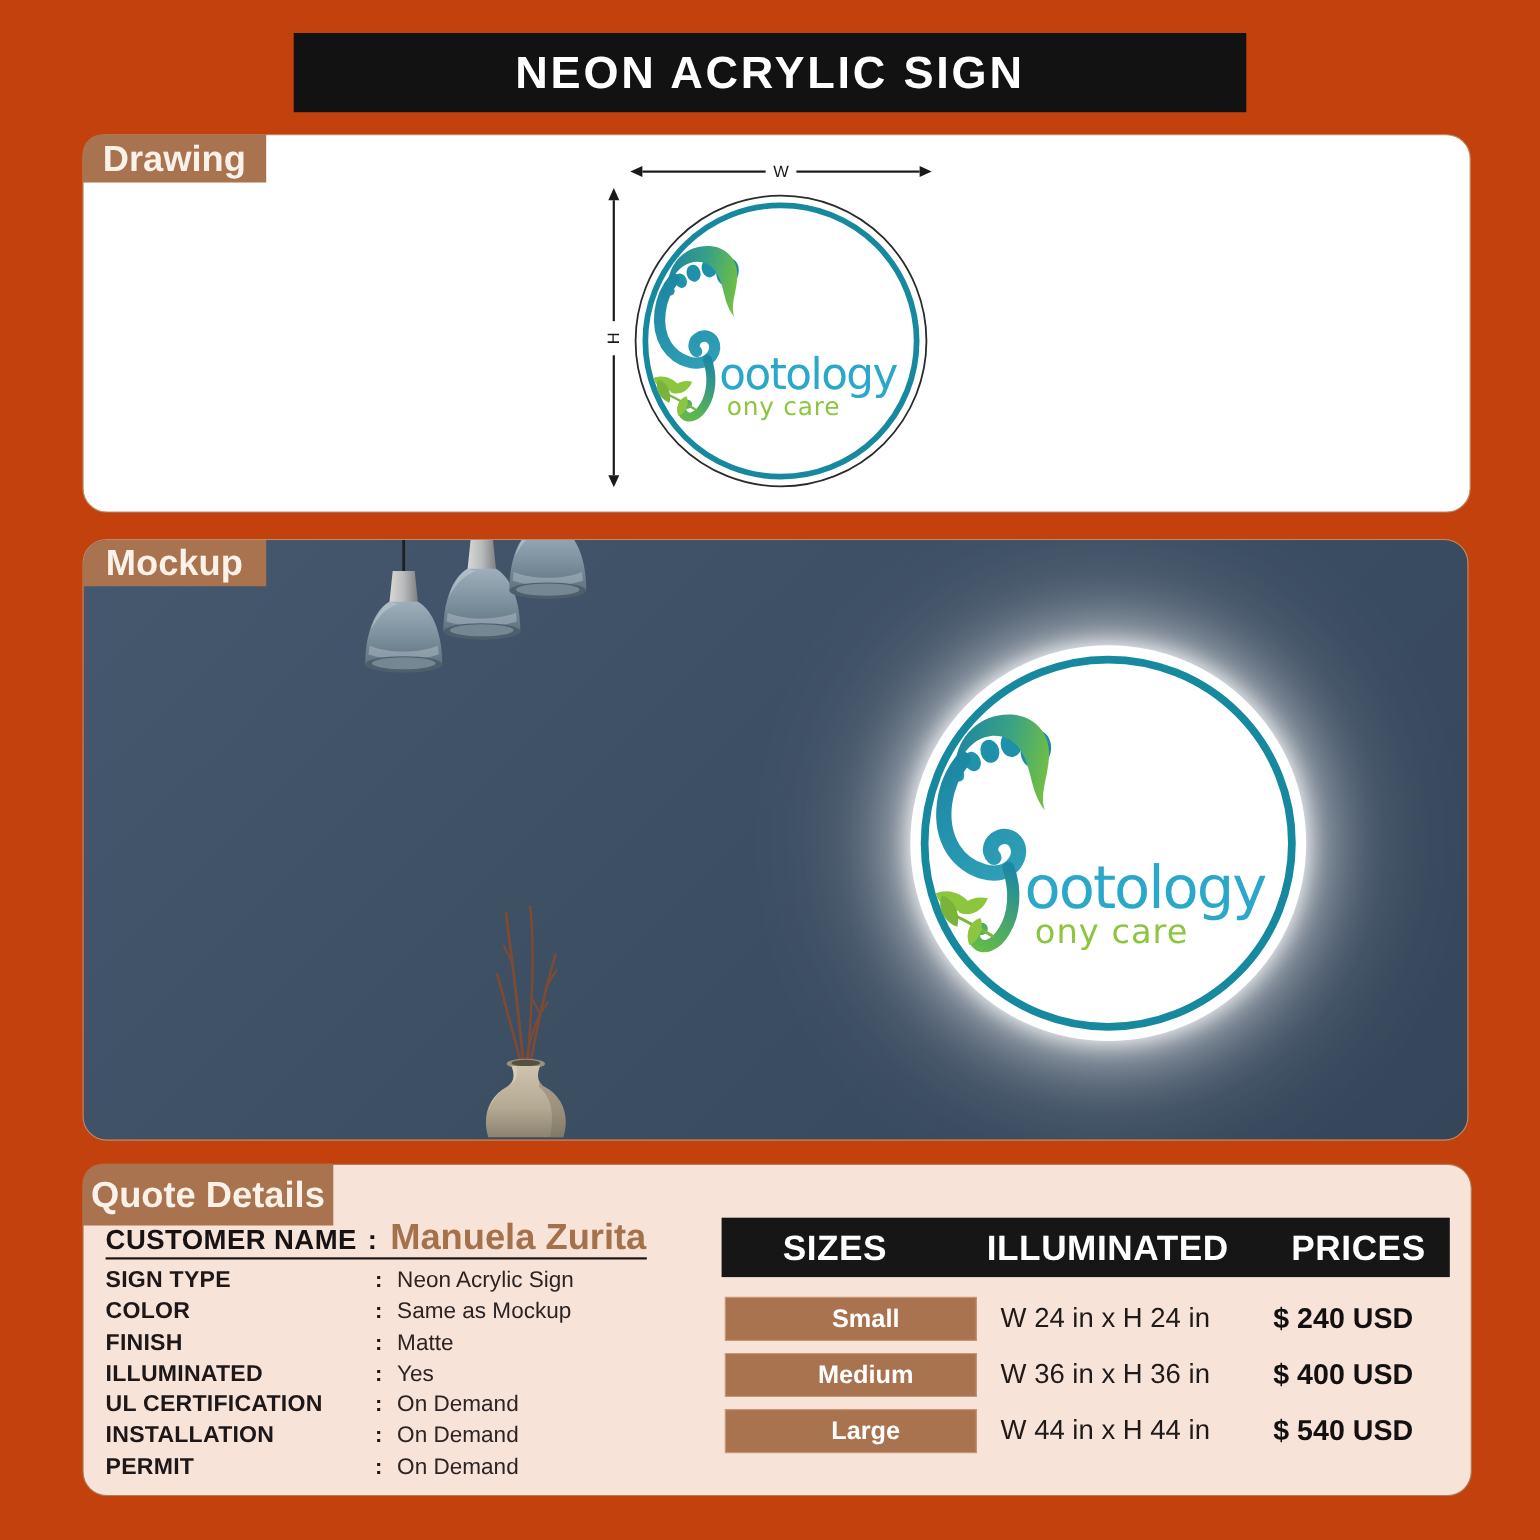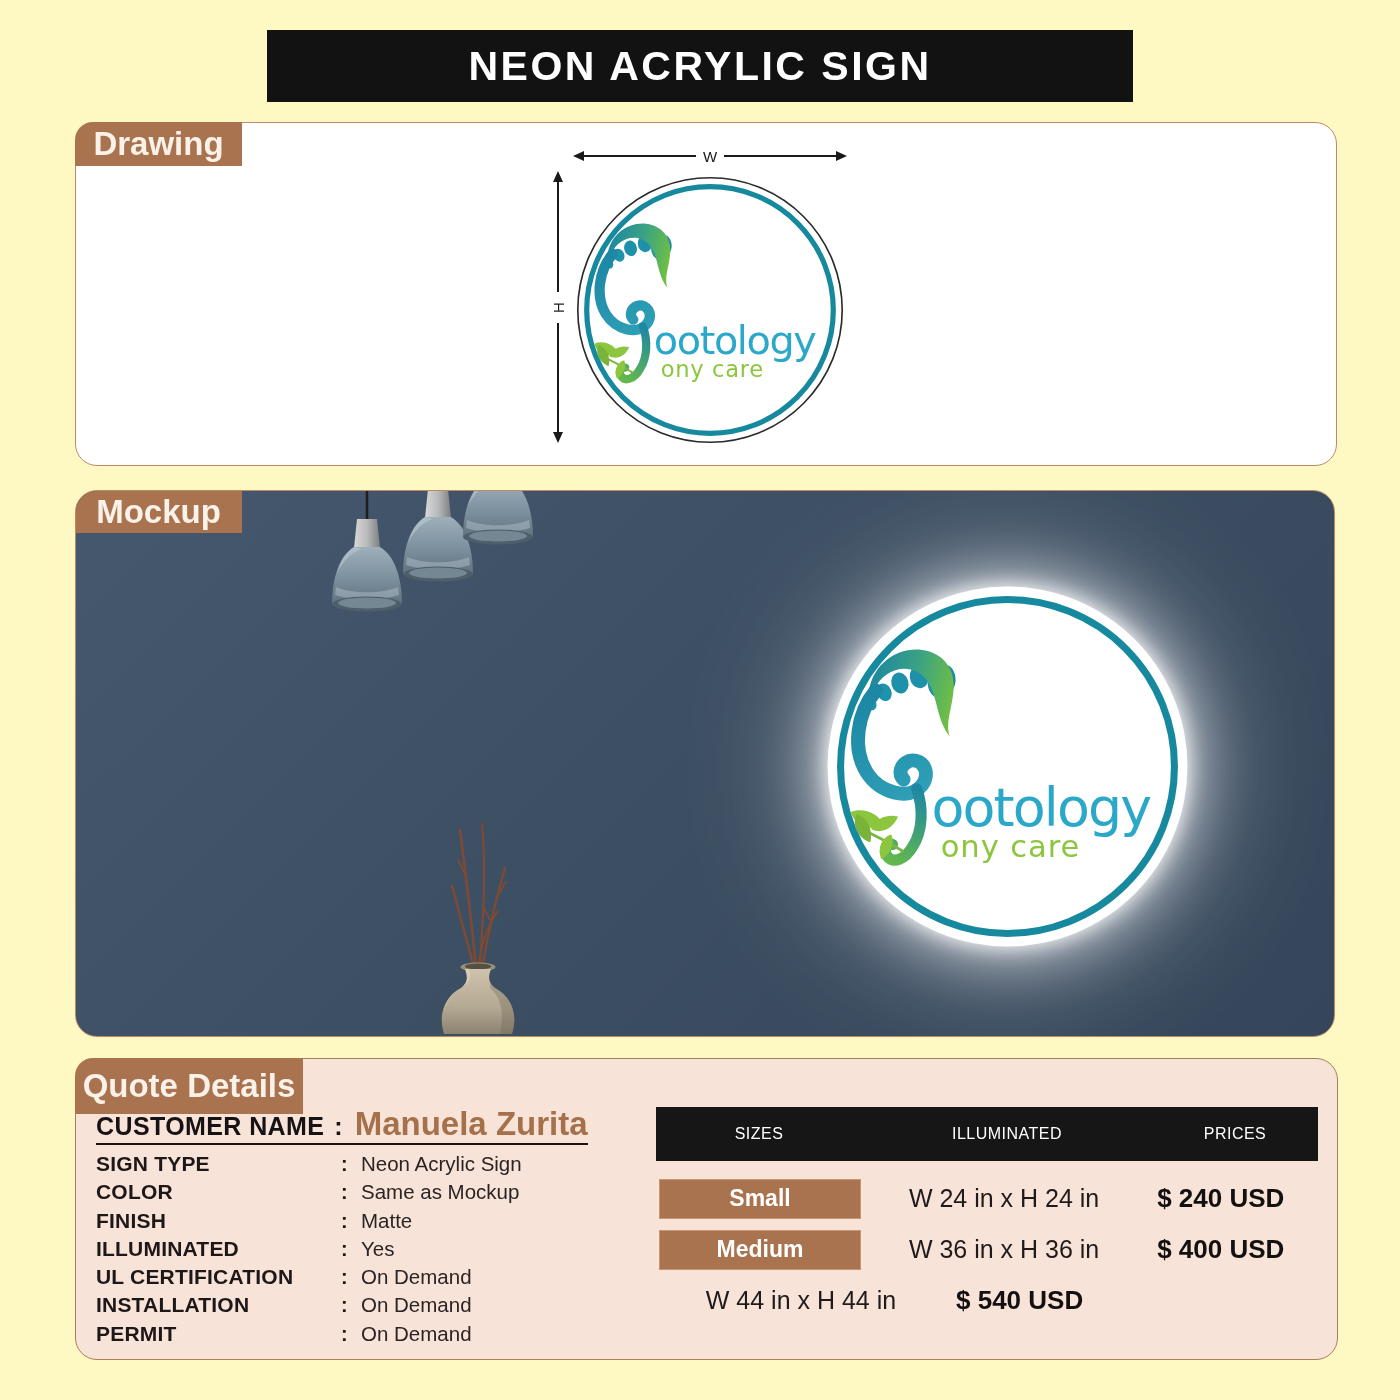--- a/index.html
+++ b/index.html
@@ -1,17 +1,17 @@
 <!DOCTYPE html>
 <html><head>
 <meta charset="utf-8">
 <style>
   html,body{margin:0;padding:0;}
   body{font-family:"Liberation Sans", sans-serif; background:#F8E3D9;}
-  #canvas{position:relative;width:1400px;height:1400px;background:#fef9c3;overflow:hidden;}
+  #canvas{position:relative;width:1400px;height:1400px;background:#c2410c;overflow:hidden;}
 
   
   .title-bar{position:absolute;left:267px;top:30px;width:866px;height:72px;background:#121212;
     display:flex;align-items:center;justify-content:center;}
   .title-bar span{color:#ffffff;font-size:41px;font-weight:800;letter-spacing:2.5px;}
 
   
   .panel{position:absolute;border:1.5px solid #BD8A68;border-radius:22px;box-sizing:border-box;}
   .tab{position:absolute;left:-1px;top:-1px;background:#A9734F;color:#FAF1E8;
     display:flex;align-items:center;justify-content:center;
@@ -62,28 +62,28 @@
 
   .details{position:absolute;left:20px;top:93px;width:545px;}
   .detail-row{display:flex;align-items:baseline;height:28.3px;}
   .detail-row .d-label{width:245px;font-size:21px;font-weight:800;color:#1d1718;letter-spacing:0.2px;}
   .detail-row .d-colon{width:20px;font-size:20px;font-weight:800;color:#1d1718;}
   .detail-row .d-value{font-size:20.5px;color:#2a2424;}
 
   
   .pricing{position:absolute;left:580px;top:48px;width:662px;}
   .p-header{display:flex;align-items:center;background:#161616;height:54px;}
-  .p-header .h-cell{color:#ffffff;font-size:16px;font-weight:400;letter-spacing:0.5px;text-align:center;}
+  .p-header .h-cell{color:#ffffff;font-size:32px;font-weight:700;letter-spacing:0.5px;text-align:center;}
   .col-size{width:206px;}
   .col-dims{width:290px;}
   .col-price{width:166px;}
   .p-row{display:flex;align-items:center;height:51px;margin-top:0px;}
   .p-rows{margin-top:0px;}
   .size-chip{width:200px;height:38px;margin-left:3px;background:#A9734F;border:1px solid #c79775;
-    color:#ffffff;font-size:23px;font-weight:700;display:flex;align-items:center;justify-content:center;cursor:pointer;}
+    color:#ffffff;font-size:23px;font-weight:700;display:flex;align-items:center;justify-content:center;cursor:pointer;padding-left:27px;}
   .dims-cell{width:290px;text-align:center;font-size:25px;color:#1f1b1b;}
   .price-cell{width:163px;text-align:left;padding-left:10px;font-size:26px;font-weight:800;color:#131010;}
 </style>
 </head>
 <body>
 
 <div id="canvas">
 
   <svg width="0" height="0" style="position:absolute" aria-hidden="true">
     <defs>
@@ -301,20 +301,23 @@
           <div class="price-cell">$ 240 USD</div>
         </div>
         <div class="p-row">
           <div class="col-size">
               <div class="size-chip">Medium</div>
             </div>
           <div class="dims-cell">W 36 in x H 36 in</div>
           <div class="price-cell">$ 400 USD</div>
         </div>
         <div class="p-row">
+          <div class="col-size">
+              <div class="size-chip">Large</div>
+            </div>
           <div class="dims-cell">W 44 in x H 44 in</div>
           <div class="price-cell">$ 540 USD</div>
         </div>
       </div>
     </div>
   </div>
 
 </div>
 
 </body></html>

